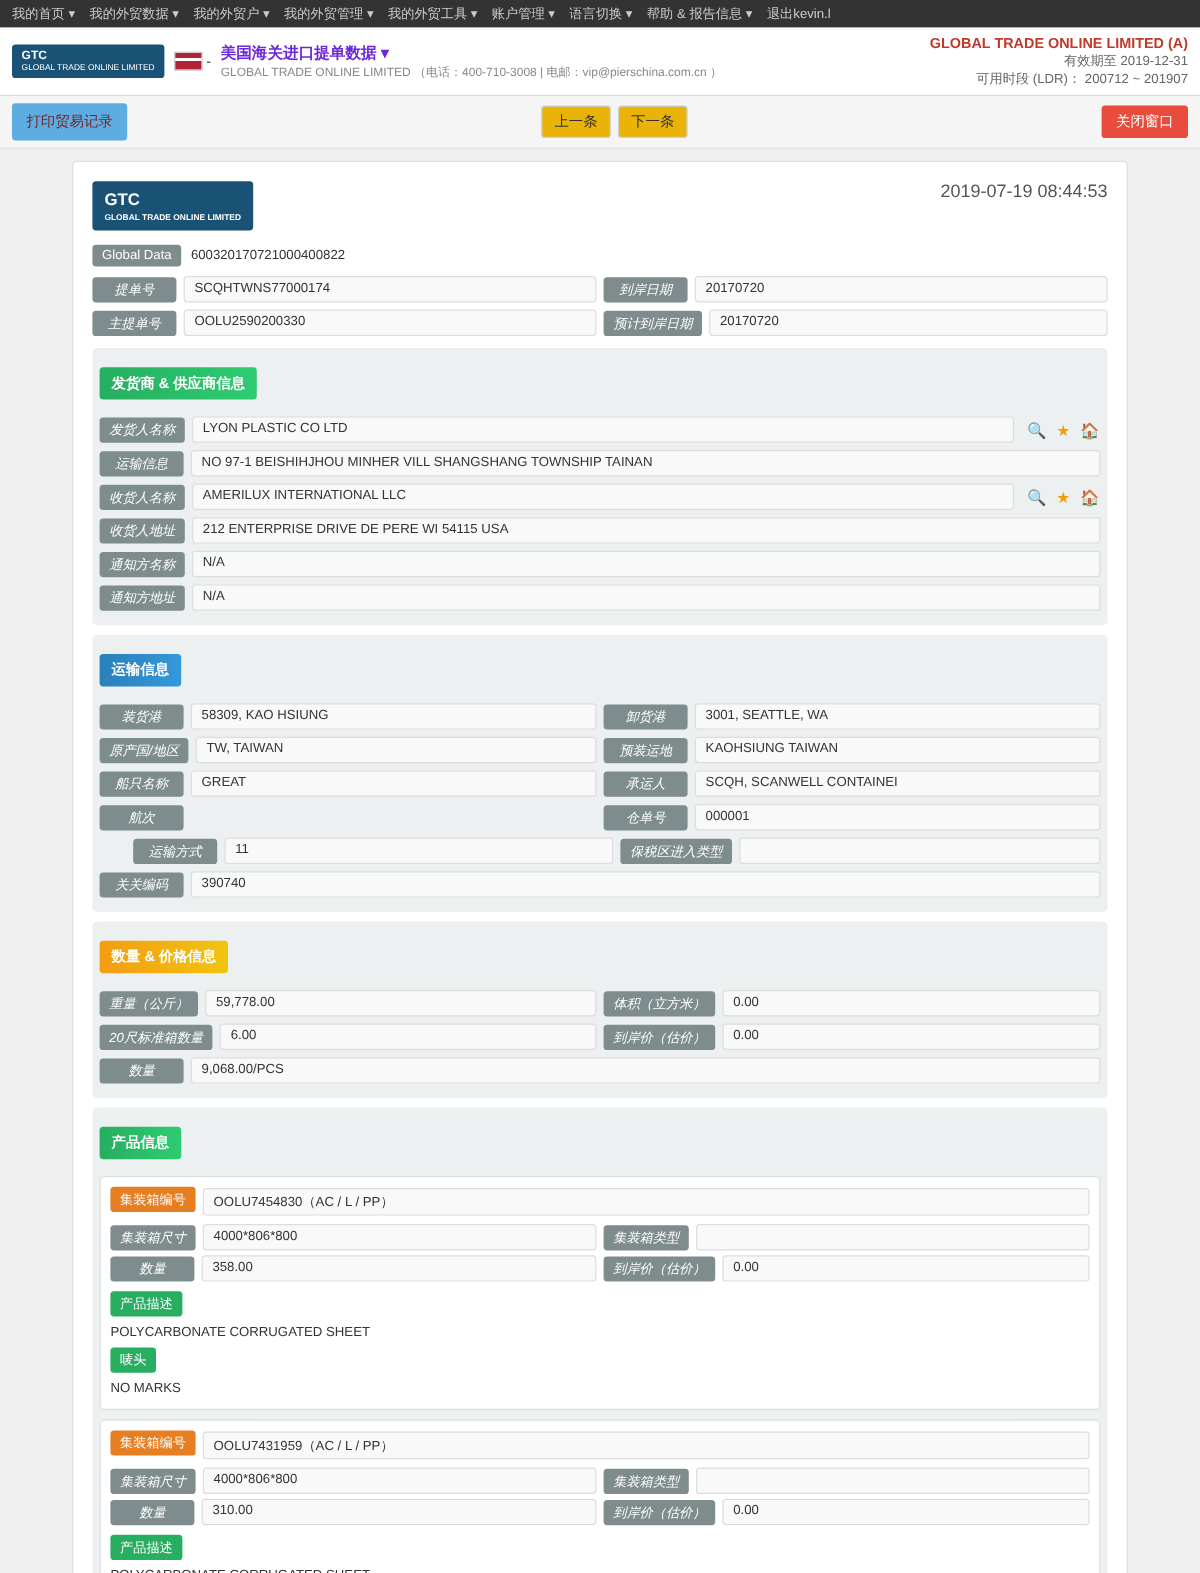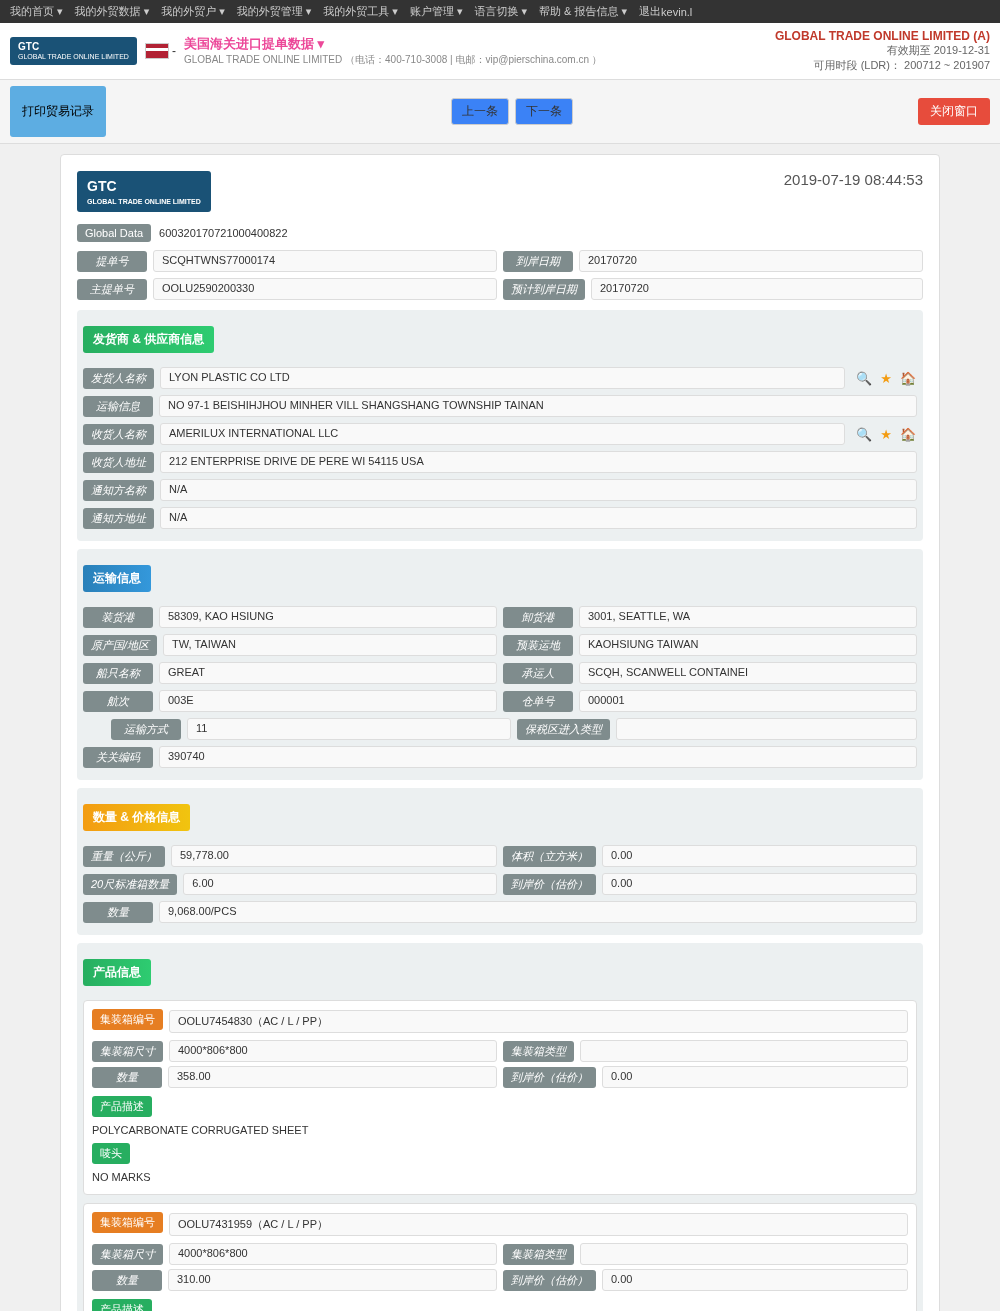--- a/index.html
+++ b/index.html
@@ -19,22 +19,22 @@
     .flag-area { display: flex; align-items: center; gap: 3px; }
     .flag { width: 24px; height: 16px; background: linear-gradient(to bottom, #b22234 30%, #fff 30%, #fff 50%, #b22234 50%); border: 1px solid #ccc; }
     .header-right { text-align: right; }
     .header-right .company { color: #c0392b; font-weight: bold; font-size: 12px; }
     .header-right .validity { font-size: 11px; color: #666; }
     .header-right .ldr { font-size: 11px; color: #666; }
 
     
     .action-bar { background: #f5f5f5; padding: 6px 10px; display: flex; align-items: center; justify-content: space-between; border-bottom: 1px solid #ddd; }
     .action-bar-btns { display: flex; gap: 6px; }
-    .btn-print { background: #5dade2; color: #000000; border: none; padding: 17px 12px; border-radius: 3px; cursor: pointer; font-size: 12px; }
-    .btn-nav { background: #3b82f6; border: 1px solid #ccc; padding: 4px 10px; border-radius: 3px; cursor: pointer; font-size: 12px; color: #333; }
+    .btn-print { background: #5dade2; color: #7f1d1d; border: none; padding: 7px 12px; border-radius: 3px; cursor: pointer; font-size: 12px; }
+    .btn-nav { background: #eab308; border: 1px solid #ccc; padding: 4px 10px; border-radius: 3px; cursor: pointer; font-size: 12px; color: #333; }
     .btn-close { background: #e74c3c; color: #fff; border: none; padding: 5px 12px; border-radius: 3px; cursor: pointer; font-size: 12px; }
 
     
     .main-content { background: #f0f0f0; padding: 10px 60px; }
 
     
     .doc-panel { background: #fff; border: 1px solid #ddd; border-radius: 4px; padding: 16px; margin-bottom: 10px; }
 
     
     .doc-header { display: flex; justify-content: space-between; align-items: flex-start; margin-bottom: 12px; }
@@ -96,21 +96,21 @@
       <div class="logo-box">
         <div>GTC</div>
         <div style="font-size:7px; font-weight:normal;">GLOBAL TRADE ONLINE LIMITED</div>
       </div>
     </div>
     <div class="flag-area">
       <div class="flag"></div>
       <span>-</span>
     </div>
     <div>
-      <div style="font-size:13px; font-weight:bold; color:#ec4899;">美国海关进口提单数据 ▾</div>
+      <div style="font-size:13px; font-weight:bold; color:#6d28d9;">美国海关进口提单数据 ▾</div>
       <div style="font-size:10px; color:#888;">GLOBAL TRADE ONLINE LIMITED （电话：400-710-3008 | 电邮：vip@pierschina.com.cn ）</div>
     </div>
   </div>
   <div class="header-right">
     <div class="company">GLOBAL TRADE ONLINE LIMITED (A)</div>
     <div class="validity">
       <span>有效期至</span>
       <span>2019-12-31</span>
     </div>
     <div class="ldr">
@@ -251,21 +251,20 @@
         </div>
         <div class="row-item">
           <span class="field-label">承运人</span>
           <span class="field-value">SCQH, SCANWELL CONTAINEI</span>
         </div>
       </div>
 
       <div class="two-col" style="margin-bottom:6px;">
         <div class="row-item">
           <span class="field-label">航次</span>
-          <span class="field-value">003E</span>
         </div>
         <div class="row-item">
           <span class="field-label">仓单号</span>
           <span class="field-value">000001</span>
         </div>
       </div>
 
       <div class="two-col" style="margin-bottom:6px;padding-left:28px;">
         <div class="row-item">
           <span class="field-label">运输方式</span>

